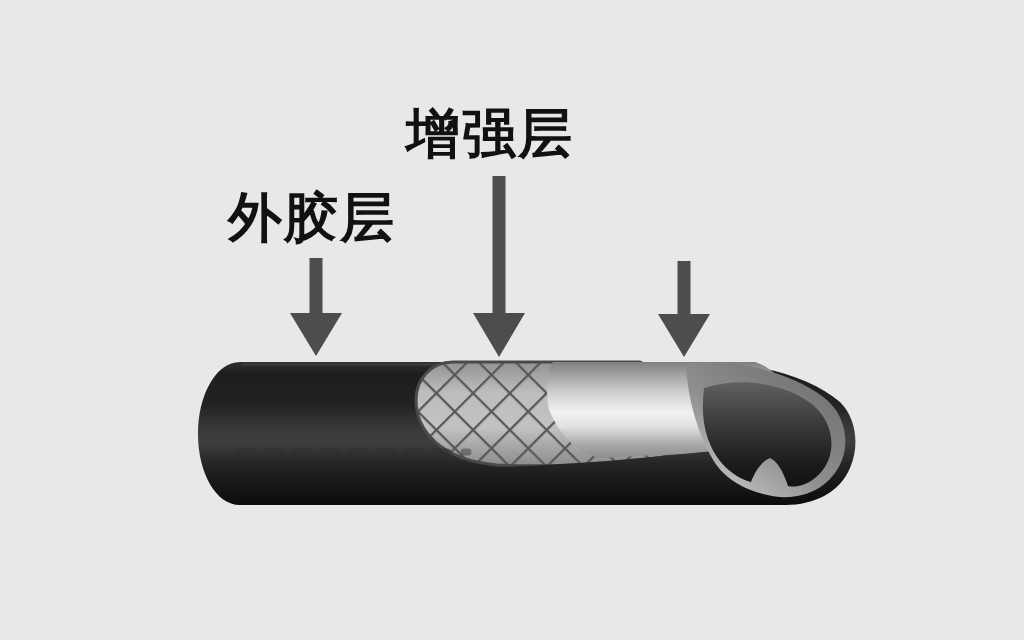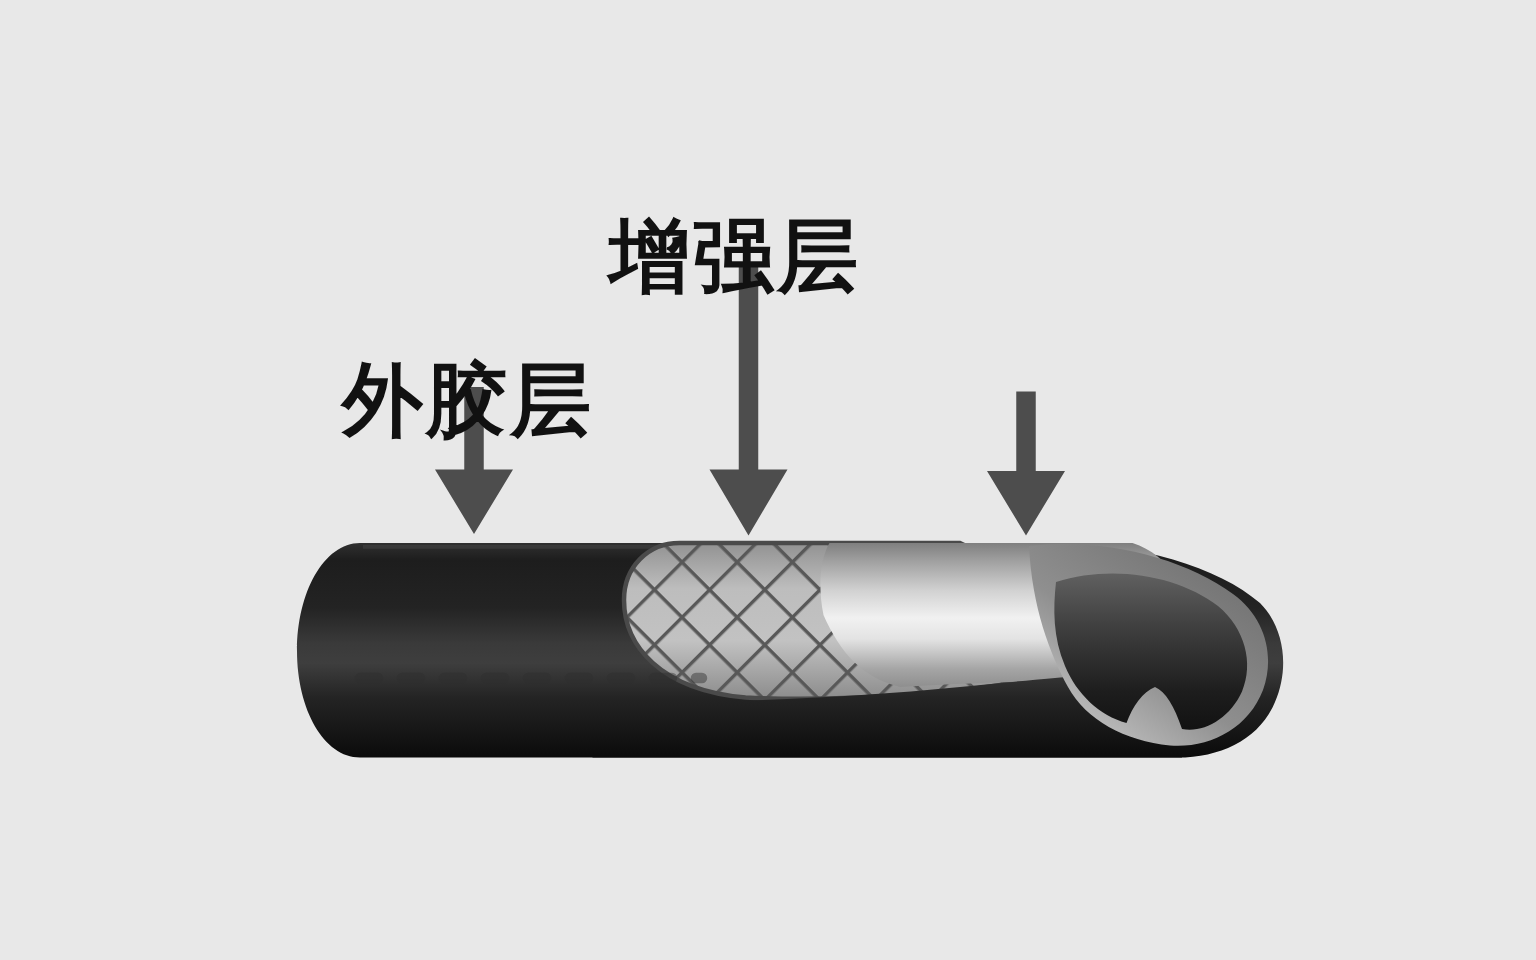--- a/index.html
+++ b/index.html
@@ -21,23 +21,22 @@
   .layer-label {
     position: absolute;
     transform: translateX(-50%);
     font-size: 54px;
     font-weight: 900;
     line-height: 1;
     letter-spacing: 2px;
     color: #111111;
     white-space: nowrap;
     user-select: none;
-    margin-top: 38px;
   }
-  .label-outer   { left: 312px; top: 202px; text-align: center; }
+  .label-outer   { left: 312px; top: 190px; text-align: center; }
   .label-reinf   { left: 490px; top: 106px; }
   .label-inner   { left: 690px; top: 199px; }
 </style>
 </head>
 <body>
 
 <div class="stage">
 
   <svg class="scene" viewBox="0 0 1024 640" aria-hidden="true">
     <defs>

